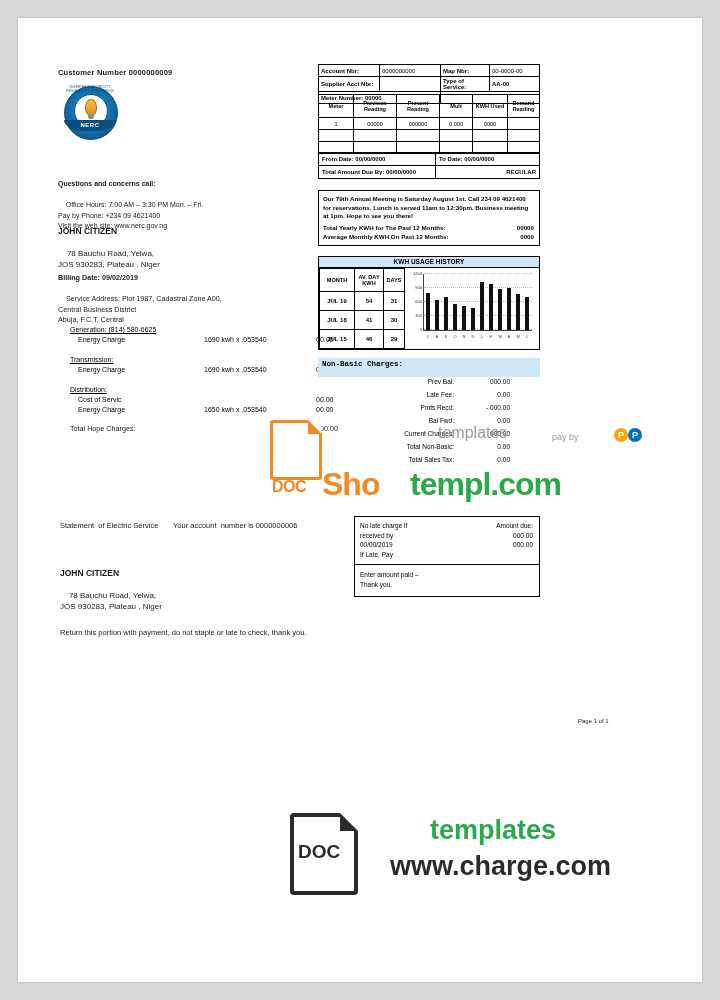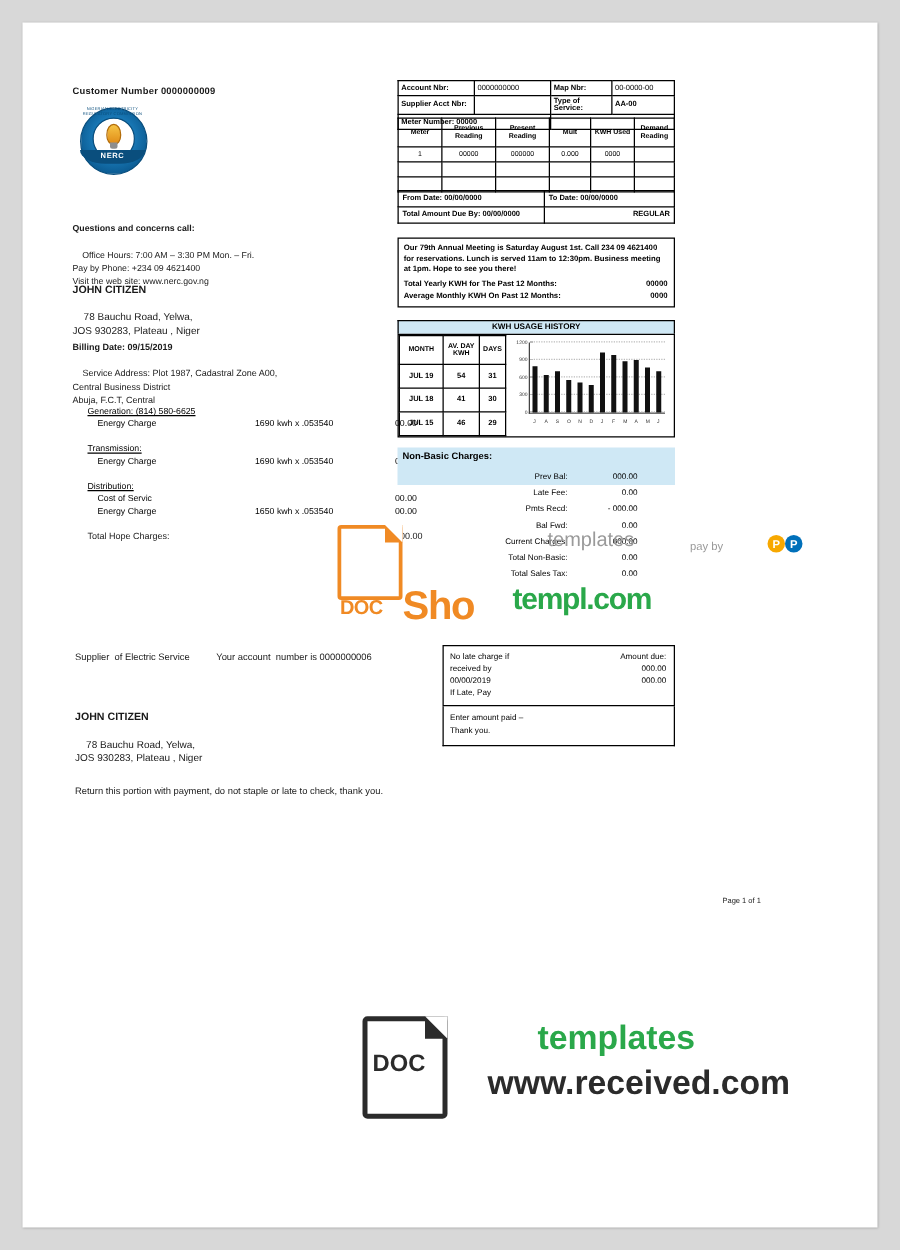--- a/index.html
+++ b/index.html
@@ -155,22 +155,23 @@
 
   #chart-area { position: absolute; left: 88px; top: 4px; width: 128px; height: 74px; }
   #chart-plot { position: absolute; left: 16px; top: 2px; width: 108px; height: 56px; border-left: 1px solid #444; border-bottom: 1px solid #444; }
   .grid-line { position: absolute; left: 0; width: 100%; border-top: 1px dotted #bbb; }
   .y-lab { position: absolute; right: 100%; margin-right: 2px; font-size: 4px; color: #333; transform: translateY(-3px); }
   .bar { position: absolute; bottom: 0; background: #111; width: 5px; }
   .x-lab { position: absolute; top: 60px; font-size: 4px; color: #333; }
 
   
   #nonbasic-head {
-    position: absolute; left: 300px; top: 340px; width: 222px; height: 30px;
+    position: absolute; left: 300px; top: 340px; width: 222px; height: 19px;
     background: #cfe8f5;
+    font-family: Liberation Mono, monospace;
   }
   #nonbasic-head span { position: absolute; left: 4px; top: 2px; font-size: 7.5px; font-weight: bold; }
   .nb-row { position: absolute; font-size: 6.5px; }
   .nb-lbl { position: absolute; right: 0; text-align: right; }
 
   #total-due-bar {
     position: absolute; left: 300px; top: 452px; width: 222px; height: 14px;
     background: #cfe8f5;
   }
   #total-due-lbl { position: absolute; left: 4px; top: 3px; font-size: 7.2px; font-weight: bold; }
@@ -194,21 +195,21 @@
   #wm-doc-icon {
     position: absolute; left: 0; top: 0; width: 46px; height: 54px;
     background: #ffffff; border: 3px solid #f08a24; border-radius: 3px;
   }
   #wm-doc-icon:before {
     content: ""; position: absolute; right: -3px; top: -3px;
     border-width: 0 14px 14px 0; border-style: solid; border-color: #ffffff #ffffff #f08a24 #f08a24;
   }
   #wm-doc-text { position: absolute; left: 2px; top: 58px; font-size: 16px; font-weight: bold; color: #f08a24; letter-spacing: -.5px; }
   #wm-sho { position: absolute; left: 52px; top: 46px; font-size: 32px; font-weight: bold; color: #f08a24; letter-spacing: -1px; }
-  #wm-templ { position: absolute; left: 140px; top: 46px; font-size: 24px; font-weight: bold; color: #2aa84a; letter-spacing: -1px; }
+  #wm-templ { position: absolute; left: 140px; top: 46px; font-size: 32px; font-weight: bold; color: #2aa84a; letter-spacing: -1px; }
   #wm-templates-sm { position: absolute; left: 168px; top: 4px; font-size: 16px; color: #9a9a9a; }
   #wm-paybycard { position: absolute; left: 282px; top: 12px; font-size: 9px; color: #9a9a9a; }
   .paypal-badge {
     position: absolute; width: 14px; height: 14px; border-radius: 50%;
     font-size: 9px; font-weight: bold; color: #ffffff; text-align: center; line-height: 14px;
   }
   #pp1 { left: 344px; top: 8px; background: #f7a800; }
   #pp2 { left: 358px; top: 8px; background: #0070ba; }
 
   #wm2 { position: absolute; left: 252px; top: 795px; width: 420px; height: 90px; }
@@ -247,21 +248,21 @@
 <span>Visit the web site: www.nerc.gov.ng</span>
   </div>
 
   <div class="t" id="name-block">
     <span class="nm">JOHN CITIZEN</span>
     <span>78 Bauchu Road, Yelwa,</span>
 <span>JOS 930283, Plateau , Niger</span>
   </div>
 
   <div class="t" id="billing-block">
-    <span class="bd">Billing Date: 09/15/2019</span>
+    <span class="bd">Billing Date: 09/02/2019</span>
     <span>Service Address: Plot 1987, Cadastral Zone A00,</span>
 <span>Central Business District</span>
 <span>Abuja, F.C.T, Central</span>
   </div>
 
 
   <div class="chg-group" style="left:52px; top:307px;">
     <span class="chg-title">Generation: (814) 580-6625</span>
   </div>
   <div class="chg-line" style="left:60px; top:318px;">Energy Charge</div>
@@ -469,21 +470,21 @@
   <div class="nb-row" style="left:382px; top:425px; width:110px;">
     <span class="nb-lbl" style="right:56px;">Total Non-Basic:</span>
     <span class="nb-lbl" style="right:0;">0.00</span>
   </div>
   <div class="nb-row" style="left:382px; top:438px; width:110px;">
     <span class="nb-lbl" style="right:56px;">Total Sales Tax:</span>
     <span class="nb-lbl" style="right:0;">0.00</span>
   </div>
 
 
-  <div class="t" id="stmt-line">Supplier  of Electric Service</div>
+  <div class="t" id="stmt-line">Statement  of Electric Service</div>
   <div class="t" id="stmt-acct">Your account  number is 0000000006</div>
   <div class="t" id="stmt-name">
     <span class="nm">JOHN CITIZEN</span>
     <span>78 Bauchu Road, Yelwa,</span>
 <span>JOS 930283, Plateau , Niger</span>
   </div>
   <div class="t" id="return-note">Return this portion with payment, do not staple or late to check, thank you.</div>
   <div class="t" id="page-num">Page 1 of 1</div>
 
   <div id="late-box">
@@ -512,16 +513,16 @@
     <div class="paypal-badge" id="pp1">P</div>
     <div class="paypal-badge" id="pp2">P</div>
     <div id="wm-sho">Sho</div>
     <div id="wm-templ">templ.com</div>
   </div>
 
   <div id="wm2">
     <div id="wm2-icon"></div>
     <div id="wm2-doc">DOC</div>
     <div id="wm2-templates">templates</div>
-    <div id="wm2-url">www.received.com</div>
+    <div id="wm2-url">www.charge.com</div>
   </div>
 
 </div>
 
 </body></html>

